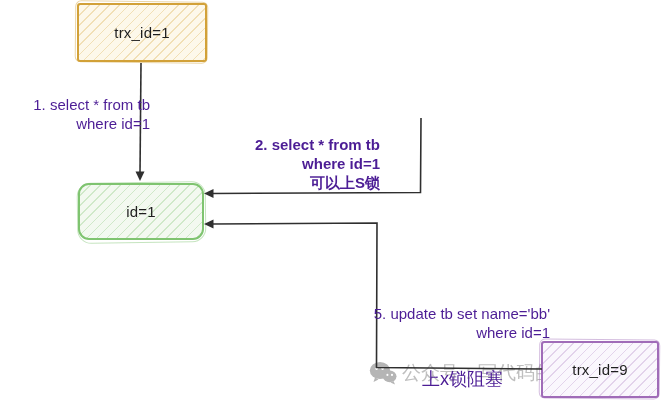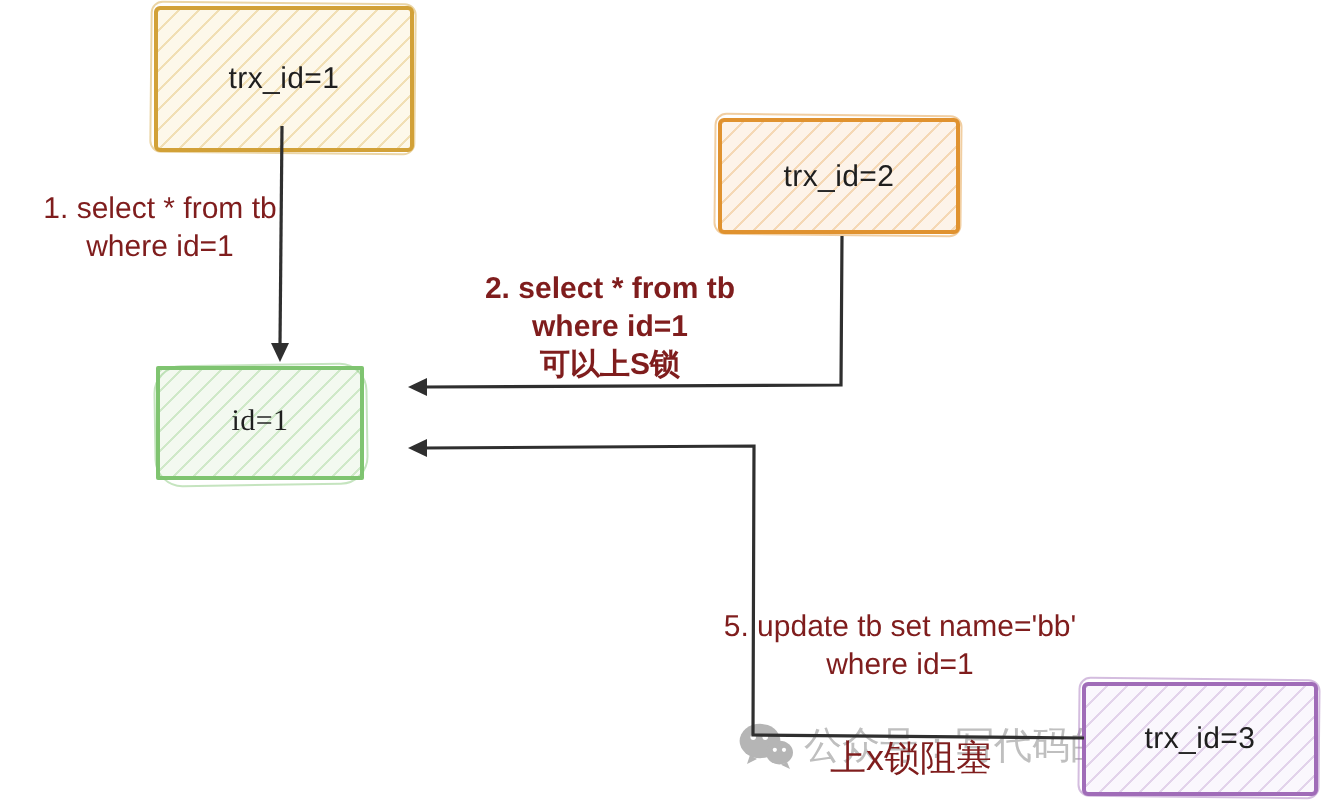--- a/index.html
+++ b/index.html
@@ -13,54 +13,53 @@
     display:flex;align-items:center;justify-content:center;
     font-size:15px;color:#1f1f1f;letter-spacing:.2px;
     border:2px solid;z-index:2;
   }
   .node::after{ 
     content:"";position:absolute;inset:-4px -3px -3px -4px;
     border:1.2px solid;border-color:inherit;border-radius:6px;
     opacity:.45;transform:rotate(.6deg);pointer-events:none;
   }
   .node-trx1{
-    left:77px;top:3px;width:130px;height:73px;border-radius:3px;
+    left:77px;top:3px;width:130px;height:59px;border-radius:3px;
     border-color:#d2a138;
     background:
       repeating-linear-gradient(135deg, rgba(214,166,57,.30) 0 1px, transparent 1px 7px),
       #fdf8ea;
     text-align: center;
   }
   .node-trx2{
     left:359px;top:59px;width:121px;height:58px;border-radius:3px;
     border-color:#e0922f;
     background:
       repeating-linear-gradient(135deg, rgba(224,146,47,.28) 0 1px, transparent 1px 7px),
       #fdf3e9;
   }
   .node-record{
-    left:78px;top:183px;width:104px;height:57px;border-radius:1px;
+    left:78px;top:183px;width:126px;height:57px;border-radius:11px;
     border-color:#7fc470;
     background:
       repeating-linear-gradient(135deg, rgba(125,195,110,.30) 0 1px, transparent 1px 7px),
       #f3f9f0;
-    font-family: Liberation Serif, serif;
   }
   .node-record::after{border-radius:14px;transform:rotate(-.9deg);inset:-3px -4px -5px -3px;}
   .node-trx3{
     left:541px;top:341px;width:118px;height:57px;border-radius:3px;
     border-color:#a06cb8;
     background:
       repeating-linear-gradient(135deg, rgba(160,108,184,.26) 0 1px, transparent 1px 7px),
       #faf7fd;
   }
   
   .ann{
-    position:absolute;z-index:4;text-align:center;
-    font-size:15px;line-height:19px;color:#7f1d1d;white-space:nowrap;
+    position:absolute;z-index:4;text-align:right;
+    font-size:15px;line-height:19px;color:#4c1d95;white-space:nowrap;
   }
   .ann-1{left:10px;top:95px;width:140px;}
   .ann-2{left:230px;top:135px;width:150px;font-weight:bold;}
   .ann-3{left:350px;top:304px;width:200px;}
   .ann-4{left:408px;top:369px;width:95px;font-size:18px;line-height:21px;}
   
   .wires{position:absolute;left:0;top:0;z-index:3;pointer-events:none;}
   
   .watermark{
     position:absolute;left:369px;top:360px;z-index:2;
@@ -102,28 +101,25 @@
       <path d="M24.5,21 L26,24.5 L21.5,22.4 Z" fill="#b5b5b5"></path>
       <circle cx="18.4" cy="14.9" r="1.05" fill="#ffffff"></circle>
       <circle cx="23" cy="14.9" r="1.05" fill="#ffffff"></circle>
     </svg>
     <span>公众号：写代码的SharkChili</span>
   </div>
 
   <div class="node node-trx1">
     <span>trx_id=1</span>
   </div>
-  <div class="node node-trx2">
-    <span>trx_id=2</span>
-  </div>
   <div class="node node-record">
     <span>id=1</span>
   </div>
   <div class="node node-trx3">
-    <span>trx_id=3</span>
+    <span>trx_id=9</span>
   </div>
 
   <div class="ann ann-1">
     <div>1. select * from tb</div>
     <div>where id=1</div>
   </div>
   <div class="ann ann-2">
     <div>2. select * from tb</div>
     <div>where id=1</div>
     <div>可以上S锁</div>

